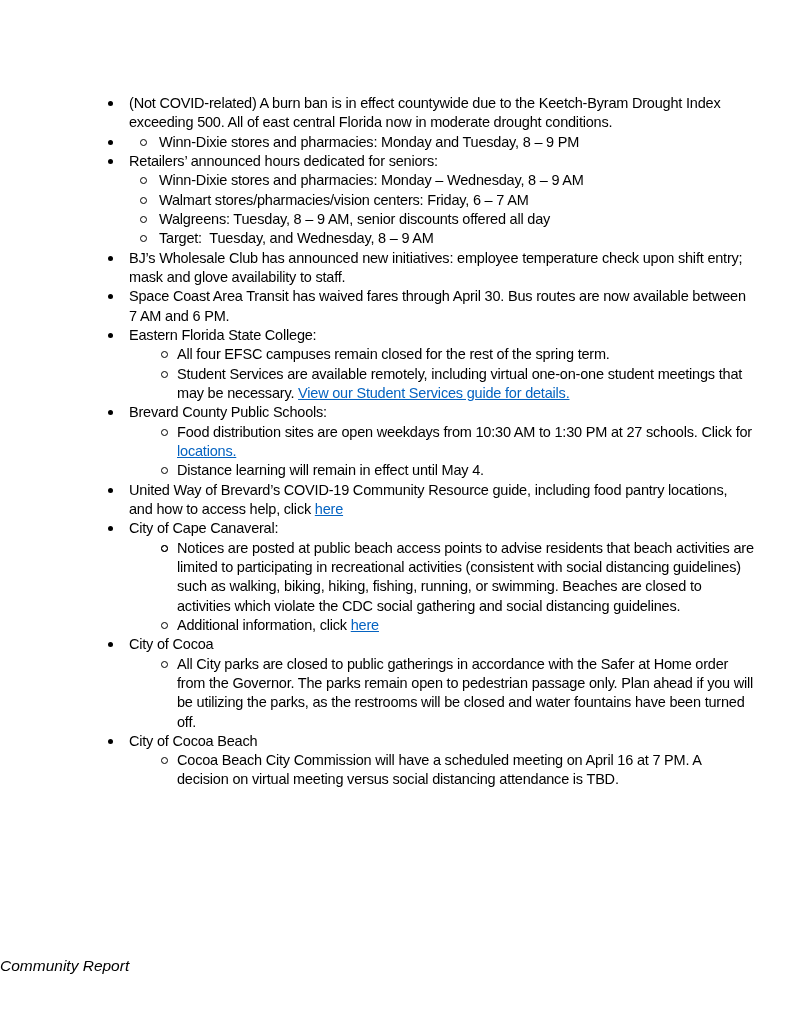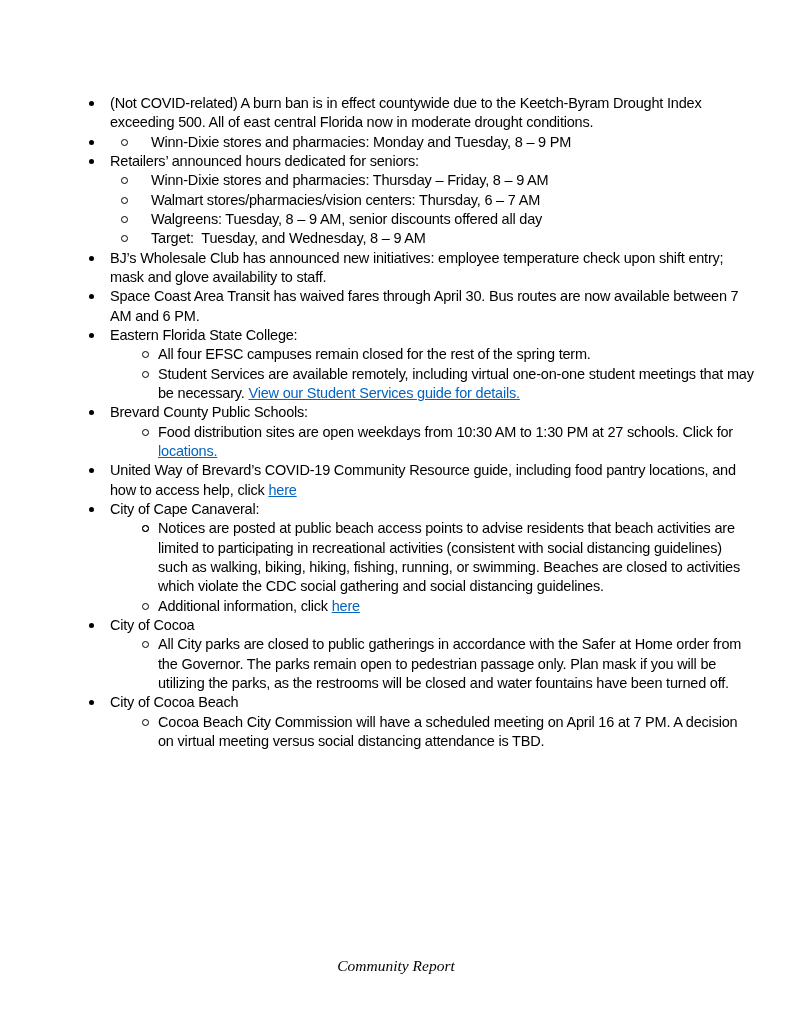--- a/index.html
+++ b/index.html
@@ -21,23 +21,24 @@
   }
   .doc {
     position: absolute;
     top: 94px;
     left: 0;
     right: 0;
   }
   .li {
     display: flex;
     padding-right: 38px;
+    margin-left: 19px;
   }
   .l1 { padding-left: 88px; }
-  .l2n { padding-left: 120px; gap: 11px; }
+  .l2n { padding-left: 120px; }
   .l2w { padding-left: 141px; }
 
   .marker { position: relative; display: block; }
   .l1  .marker { flex: 0 0 22px; }
   .l2n .marker { flex: 0 0 20px; }
   .l2w .marker { flex: 0 0 17px; }
 
   .m1::before {
     content: '';
     position: absolute;
@@ -58,26 +59,25 @@
   .txt { flex: 1 1 auto; }
   a.link {
     color: var(--link-color, #0563C1);
     cursor: pointer;
   }
   .footer {
     position: absolute;
     top: 956px;
     left: 0;
     width: 100%;
-    text-align: center;
+    text-align: left;
     font-style: italic;
     font-size: 15.5px;
     letter-spacing: 0;
     line-height: 20px;
-    font-family: Liberation Serif, serif;
   }
 </style>
 </head>
 <body>
 
 <div class="page">
   <div class="doc" id="bullet-list">
       <div class="li l1">
         <span class="marker m1"></span>
         <div class="txt"><span>(Not COVID-related) A burn ban is in effect countywide due to the Keetch-Byram Drought Index exceeding 500. All of east central Florida now in moderate drought conditions.</span></div>
@@ -88,25 +88,25 @@
       <div class="li l2n">
         <span class="marker m2"></span>
         <div class="txt"><span>Winn-Dixie stores and pharmacies: Monday and Tuesday, 8 – 9 PM</span></div>
       </div>
       <div class="li l1">
         <span class="marker m1"></span>
         <div class="txt"><span>Retailers’ announced hours dedicated for seniors:</span></div>
       </div>
       <div class="li l2n">
         <span class="marker m2"></span>
-        <div class="txt"><span>Winn-Dixie stores and pharmacies: Thursday – Friday, 8 – 9 AM</span></div>
+        <div class="txt"><span>Winn-Dixie stores and pharmacies: Monday – Wednesday, 8 – 9 AM</span></div>
       </div>
       <div class="li l2n">
         <span class="marker m2"></span>
-        <div class="txt"><span>Walmart stores/pharmacies/vision centers: Thursday, 6 – 7 AM</span></div>
+        <div class="txt"><span>Walmart stores/pharmacies/vision centers: Friday, 6 – 7 AM</span></div>
       </div>
       <div class="li l2n">
         <span class="marker m2"></span>
         <div class="txt"><span>Walgreens: Tuesday, 8 – 9 AM, senior discounts offered all day</span></div>
       </div>
       <div class="li l2n">
         <span class="marker m2"></span>
         <div class="txt"><span>Target:&nbsp; Tuesday, and Wednesday, 8 – 9 AM</span></div>
       </div>
       <div class="li l1">
@@ -130,20 +130,24 @@
         <div class="txt"><span>Student Services are available remotely, including virtual one-on-one student meetings that may be necessary. </span><a class="link" href="#">View our Student Services guide for details.</a></div>
       </div>
       <div class="li l1">
         <span class="marker m1"></span>
         <div class="txt"><span>Brevard County Public Schools:</span></div>
       </div>
       <div class="li l2w">
         <span class="marker m2"></span>
         <div class="txt"><span>Food distribution sites are open weekdays from 10:30 AM to 1:30 PM at 27 schools. Click for </span><a class="link" href="#">locations.</a></div>
       </div>
+      <div class="li l2w">
+        <span class="marker m2"></span>
+        <div class="txt"><span>Distance learning will remain in effect until May 4.</span></div>
+      </div>
       <div class="li l1">
         <span class="marker m1"></span>
         <div class="txt"><span>United Way of Brevard’s COVID-19 Community Resource guide, including food pantry locations, and how to access help, click </span><a class="link" href="#">here</a></div>
       </div>
       <div class="li l1">
         <span class="marker m1"></span>
         <div class="txt"><span>City of Cape Canaveral:</span></div>
       </div>
       <div class="li l2w">
         <span class="marker m2"></span>
@@ -155,21 +159,21 @@
       <div class="li l2w">
         <span class="marker m2"></span>
         <div class="txt"><span>Additional information, click </span><a class="link" href="#">here</a></div>
       </div>
       <div class="li l1">
         <span class="marker m1"></span>
         <div class="txt"><span>City of Cocoa</span></div>
       </div>
       <div class="li l2w">
         <span class="marker m2"></span>
-        <div class="txt"><span>All City parks are closed to public gatherings in accordance with the Safer at Home order from the Governor. The parks remain open to pedestrian passage only. Plan mask if you will be utilizing the parks, as the restrooms will be closed and water fountains have been turned off.</span></div>
+        <div class="txt"><span>All City parks are closed to public gatherings in accordance with the Safer at Home order from the Governor. The parks remain open to pedestrian passage only. Plan ahead if you will be utilizing the parks, as the restrooms will be closed and water fountains have been turned off.</span></div>
       </div>
       <div class="li l1">
         <span class="marker m1"></span>
         <div class="txt"><span>City of Cocoa Beach</span></div>
       </div>
       <div class="li l2w">
         <span class="marker m2"></span>
         <div class="txt"><span>Cocoa Beach City Commission will have a scheduled meeting on April 16 at 7 PM. A decision on virtual meeting versus social distancing attendance is TBD.</span></div>
       </div>
     </div>

